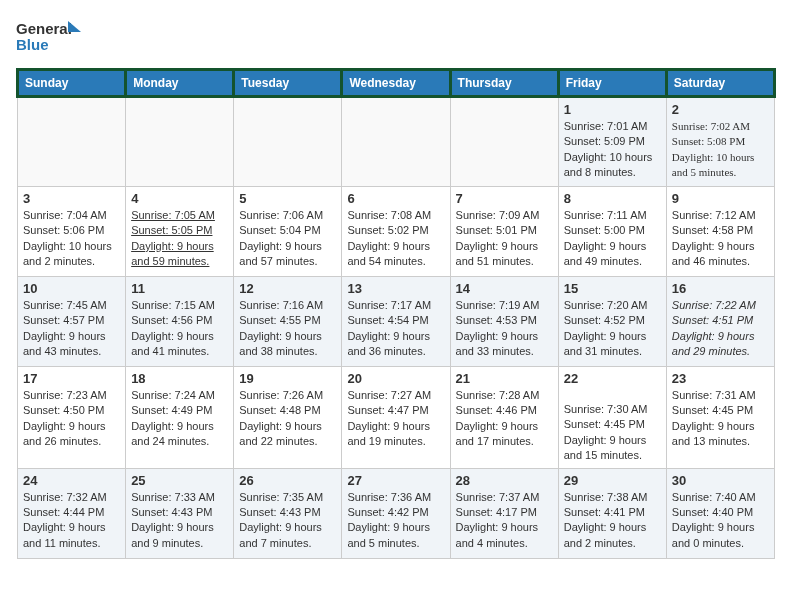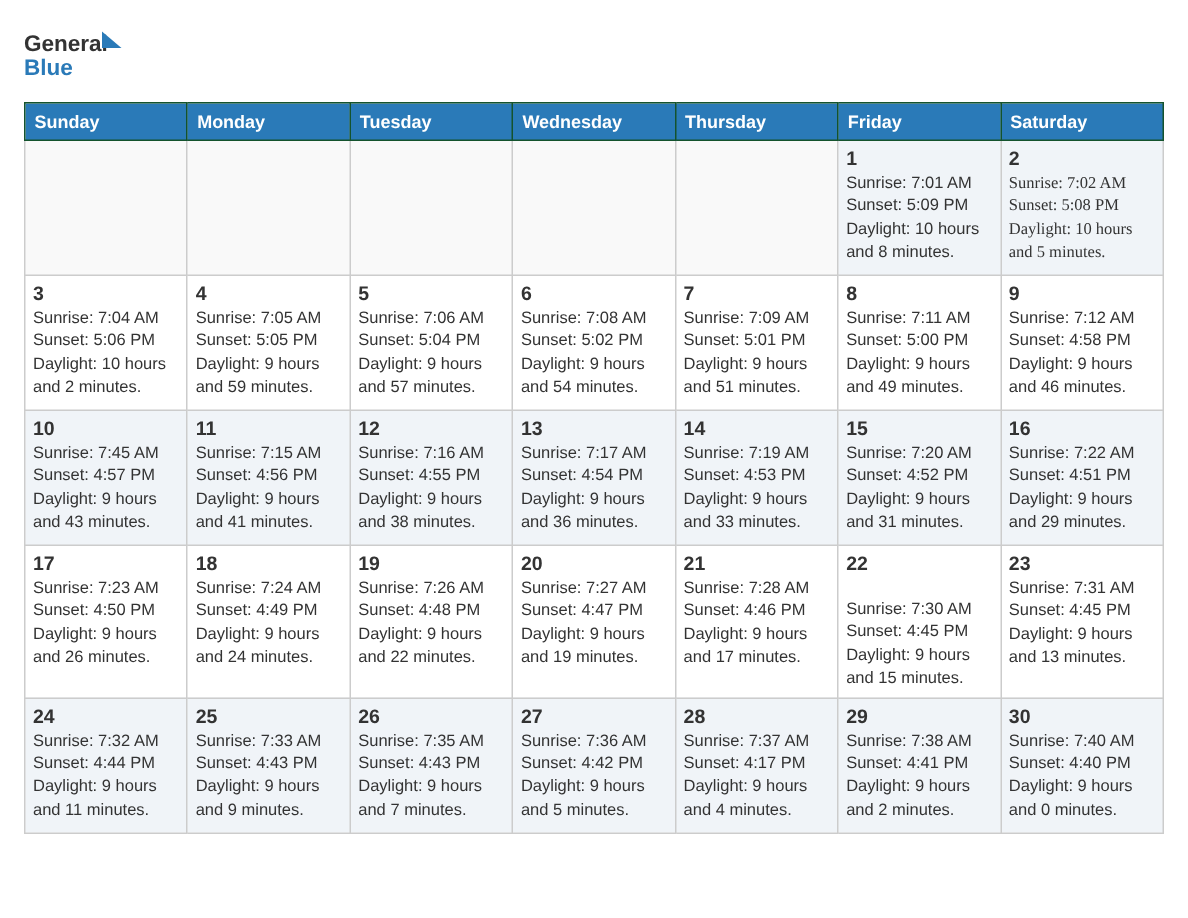--- a/index.html
+++ b/index.html
@@ -38,21 +38,21 @@
       border-collapse: collapse;
       border: 1px solid #ccc;
     }
     .calendar th {
       background: #2a7ab8;
       color: #fff;
       font-size: 12px;
       font-weight: bold;
       text-align: left;
       padding: 5px 6px;
-      border: 1px solid #14532d;
+      border: 3px solid #14532d;
     }
     .calendar td {
       width: 14.28%;
       vertical-align: top;
       padding: 4px 5px;
       border: 1px solid #ccc;
       font-size: 10px;
       color: #333;
       background: #fff;
       height: 90px;
@@ -131,21 +131,21 @@
       <tr>
         <td>
           <div class="day-num">3</div>
           <div class="day-info" style="white-space: pre-line;">Sunrise: 7:04 AM
 Sunset: 5:06 PM
 Daylight: 10 hours
 and 2 minutes.</div>
         </td>
         <td>
           <div class="day-num">4</div>
-          <div class="day-info" style="white-space: pre-line;">Sunrise: 7:05 AM
+          <div class="day-info" style="white-space: pre-line; text-decoration: underline;">Sunrise: 7:05 AM
 Sunset: 5:05 PM
 Daylight: 9 hours
 and 59 minutes.</div>
         </td>
         <td>
           <div class="day-num">5</div>
           <div class="day-info" style="white-space: pre-line;">Sunrise: 7:06 AM
 Sunset: 5:04 PM
 Daylight: 9 hours
 and 57 minutes.</div>
@@ -217,21 +217,21 @@
         </td>
         <td>
           <div class="day-num">15</div>
           <div class="day-info" style="white-space: pre-line;">Sunrise: 7:20 AM
 Sunset: 4:52 PM
 Daylight: 9 hours
 and 31 minutes.</div>
         </td>
         <td>
           <div class="day-num">16</div>
-          <div class="day-info" style="white-space: pre-line;">Sunrise: 7:22 AM
+          <div class="day-info" style="white-space: pre-line; font-style: italic;">Sunrise: 7:22 AM
 Sunset: 4:51 PM
 Daylight: 9 hours
 and 29 minutes.</div>
         </td>
       </tr>
       <tr>
         <td>
           <div class="day-num">17</div>
           <div class="day-info" style="white-space: pre-line;">Sunrise: 7:23 AM
 Sunset: 4:50 PM

